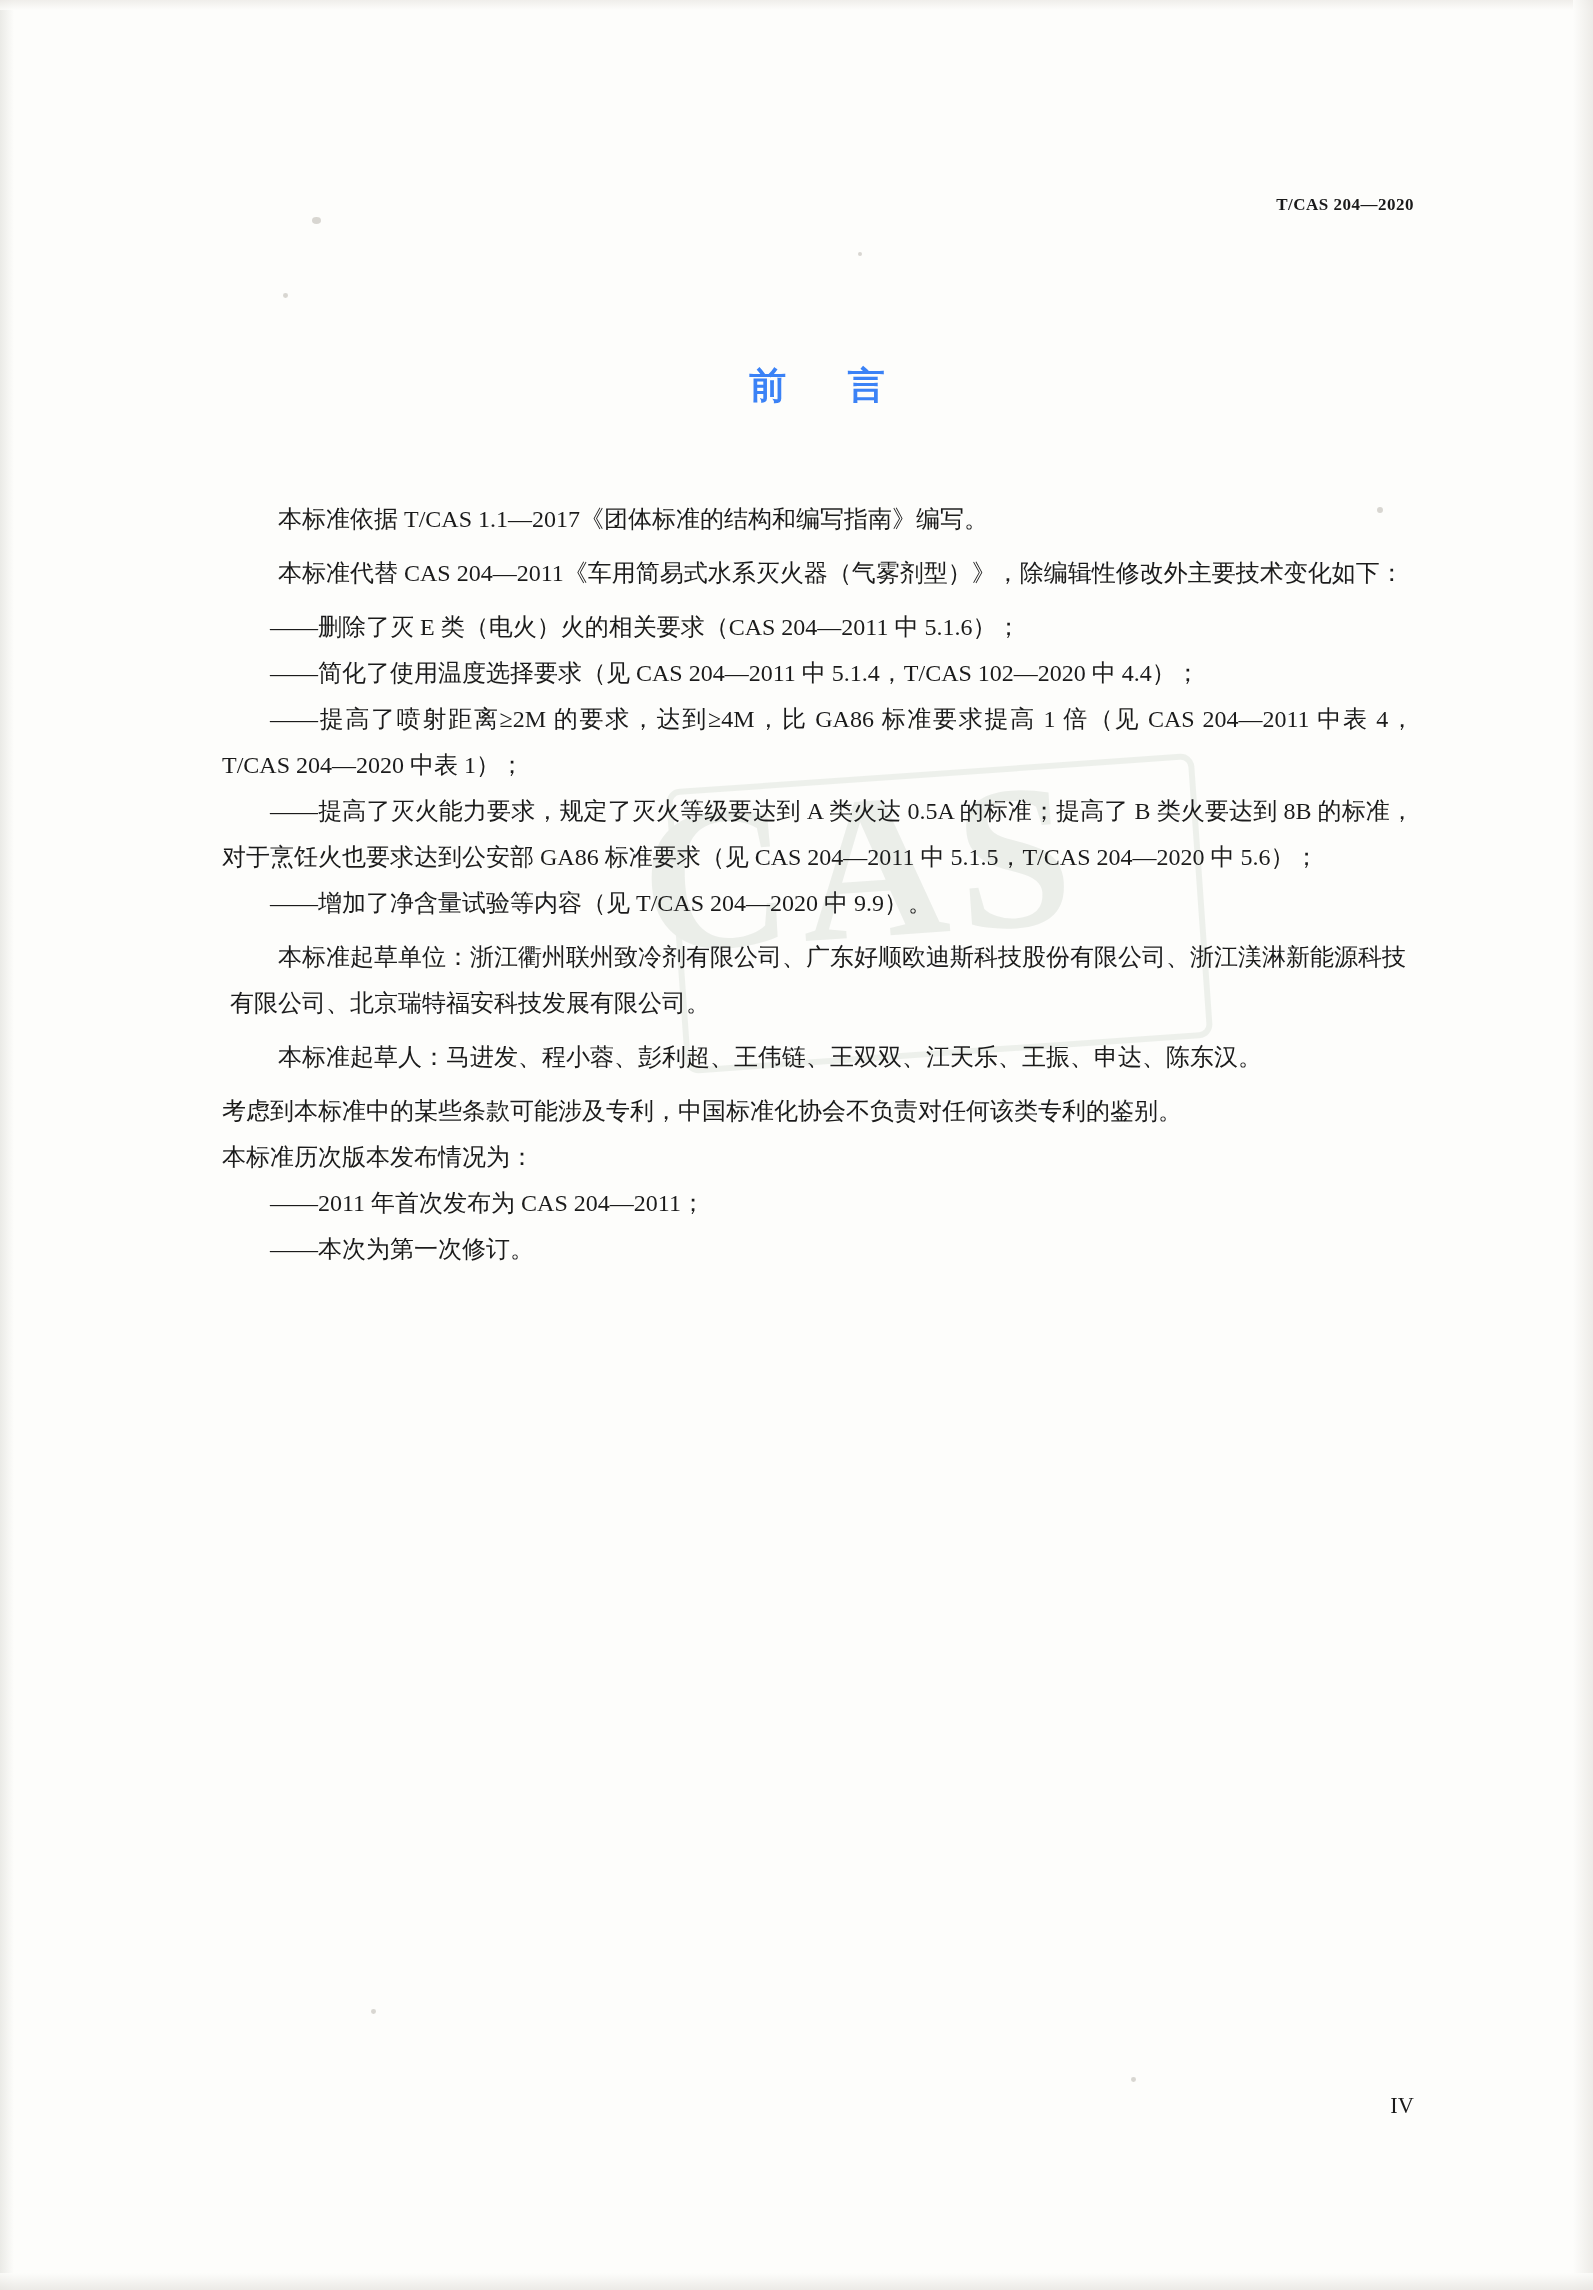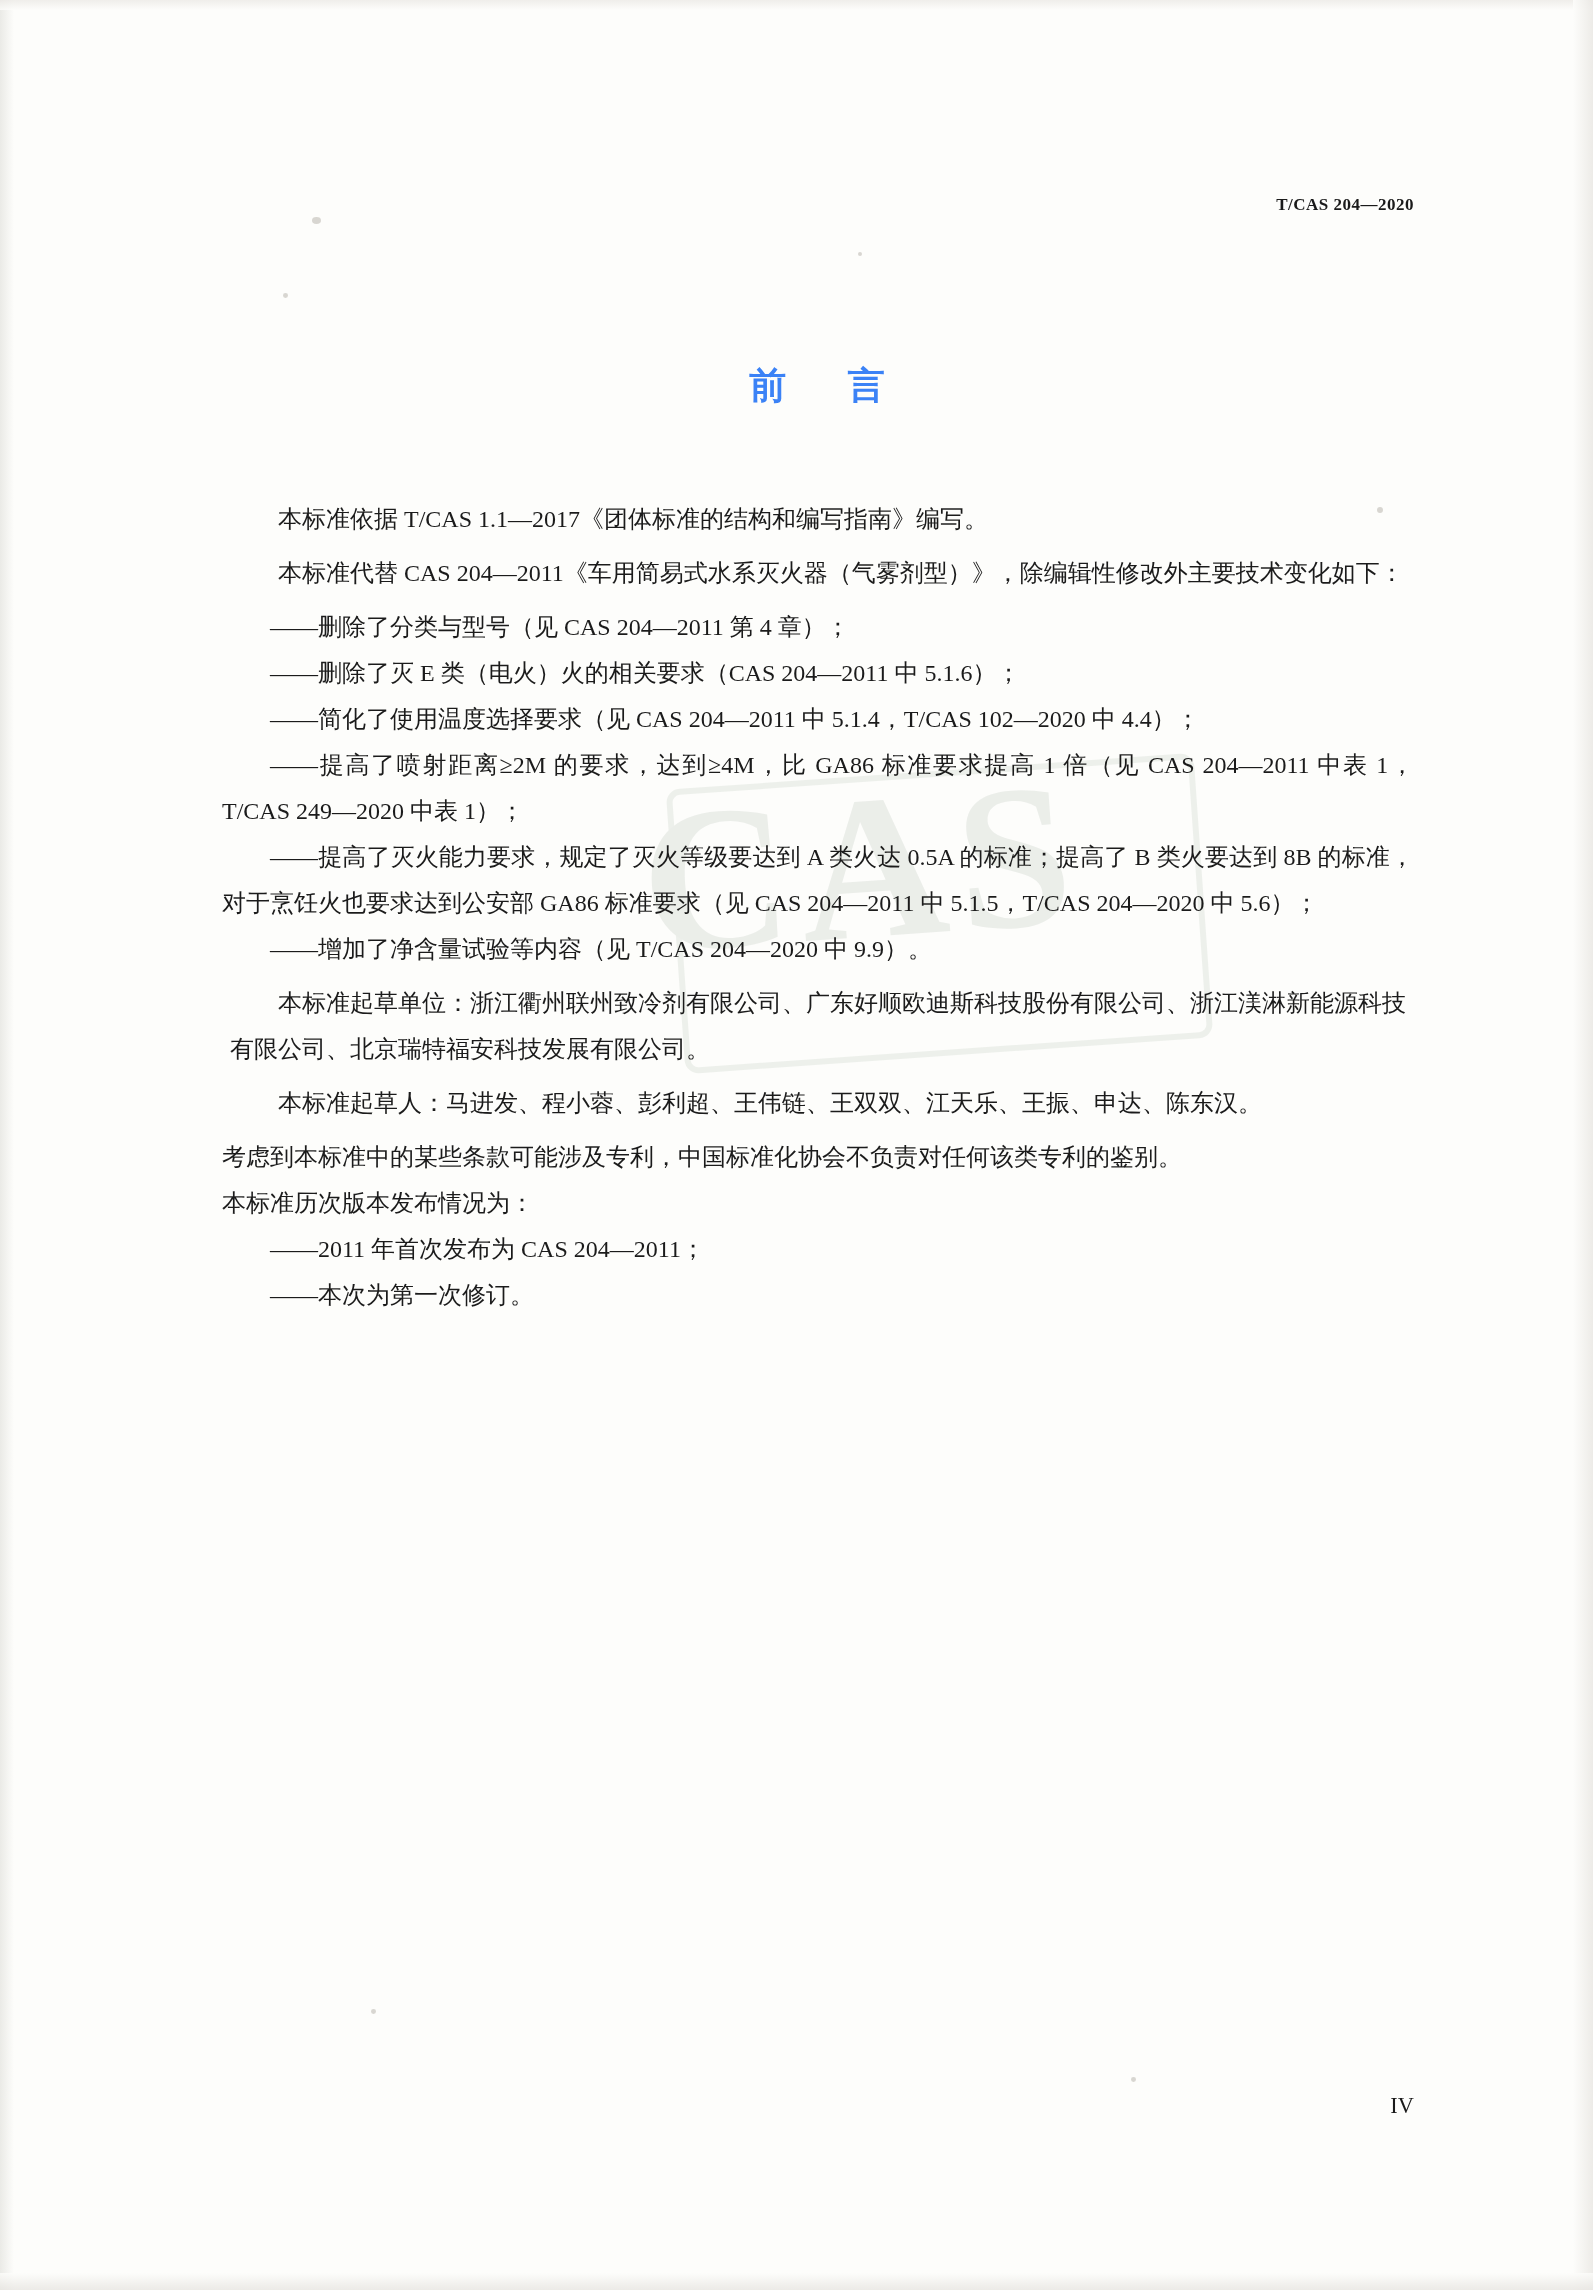--- a/index.html
+++ b/index.html
@@ -177,24 +177,23 @@
 
     <div class="title">
       <span>前</span>
       <span class="gap"></span>
       <span>言</span>
     </div>
 
     <div class="body-text">
       <p class="p">本标准依据 T/CAS 1.1—2017《团体标准的结构和编写指南》编写。</p>
       <p class="p">本标准代替 CAS 204—2011《车用简易式水系灭火器（气雾剂型）》，除编辑性修改外主要技术变化如下：</p>
-      <p class="p-dash">——删除了分类与型号（见 CAS 204—2011 第 4 章）；</p>
       <p class="p-dash">——删除了灭 E 类（电火）火的相关要求（CAS 204—2011 中 5.1.6）；</p>
       <p class="p-dash">——简化了使用温度选择要求（见 CAS 204—2011 中 5.1.4，T/CAS 102—2020 中 4.4）；</p>
-      <p class="p-dash">——提高了喷射距离≥2M 的要求，达到≥4M，比 GA86 标准要求提高 1 倍（见 CAS 204—2011 中表 1，T/CAS 249—2020 中表 1）；</p>
+      <p class="p-dash">——提高了喷射距离≥2M 的要求，达到≥4M，比 GA86 标准要求提高 1 倍（见 CAS 204—2011 中表 4，T/CAS 204—2020 中表 1）；</p>
       <p class="p-dash">——提高了灭火能力要求，规定了灭火等级要达到 A 类火达 0.5A 的标准；提高了 B 类火要达到 8B 的标准，对于烹饪火也要求达到公安部 GA86 标准要求（见 CAS 204—2011 中 5.1.5，T/CAS 204—2020 中 5.6）；</p>
       <p class="p-dash">——增加了净含量试验等内容（见 T/CAS 204—2020 中 9.9）。</p>
       <p class="p">本标准起草单位：浙江衢州联州致冷剂有限公司、广东好顺欧迪斯科技股份有限公司、浙江渼淋新能源科技有限公司、北京瑞特福安科技发展有限公司。</p>
       <p class="p">本标准起草人：马进发、程小蓉、彭利超、王伟链、王双双、江天乐、王振、申达、陈东汉。</p>
       <p class="p-noindent">考虑到本标准中的某些条款可能涉及专利，中国标准化协会不负责对任何该类专利的鉴别。</p>
       <p class="p-noindent">本标准历次版本发布情况为：</p>
       <p class="p-dash">——2011 年首次发布为 CAS 204—2011；</p>
       <p class="p-dash">——本次为第一次修订。</p>
     </div>
 

